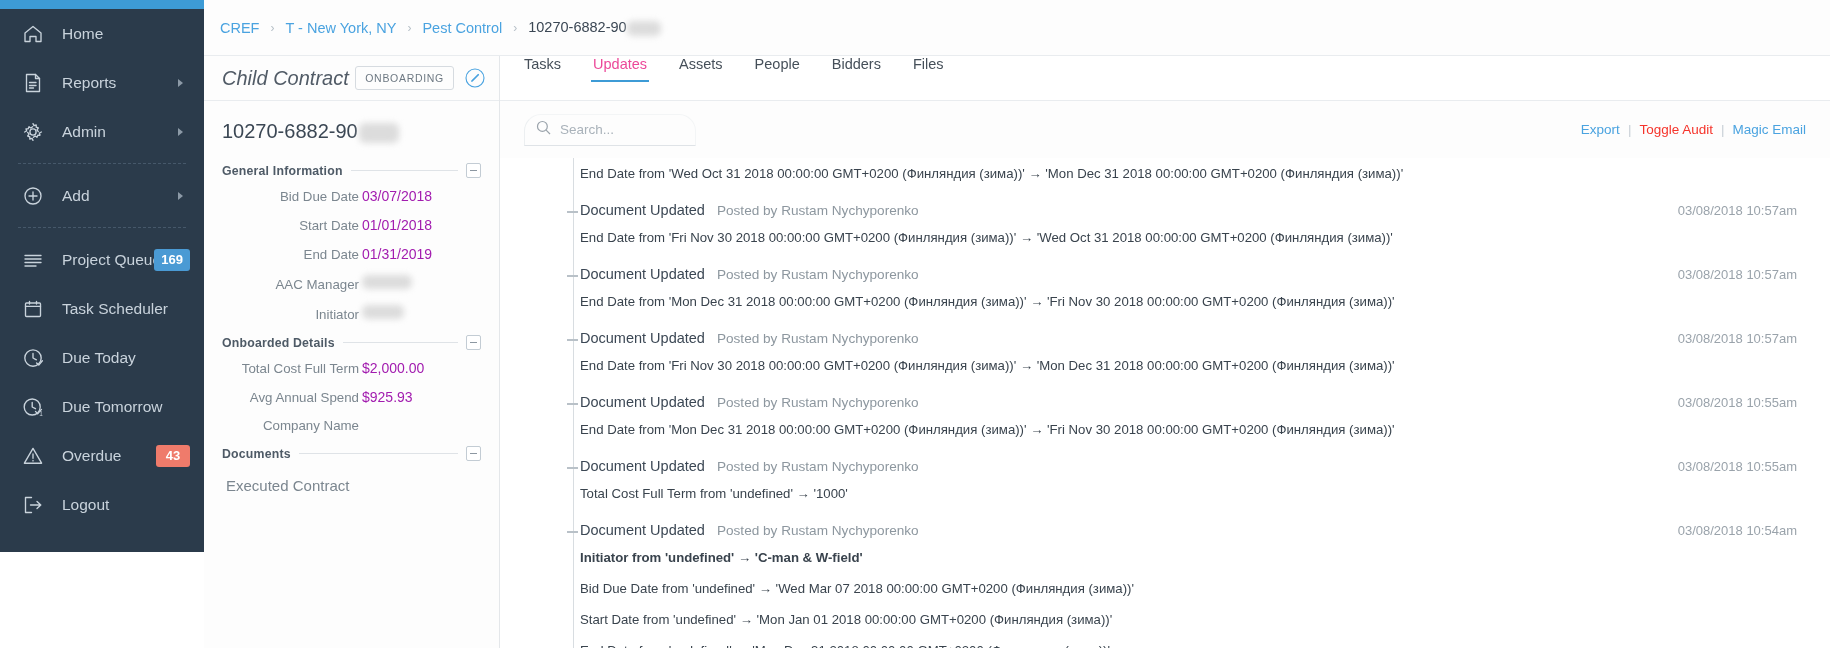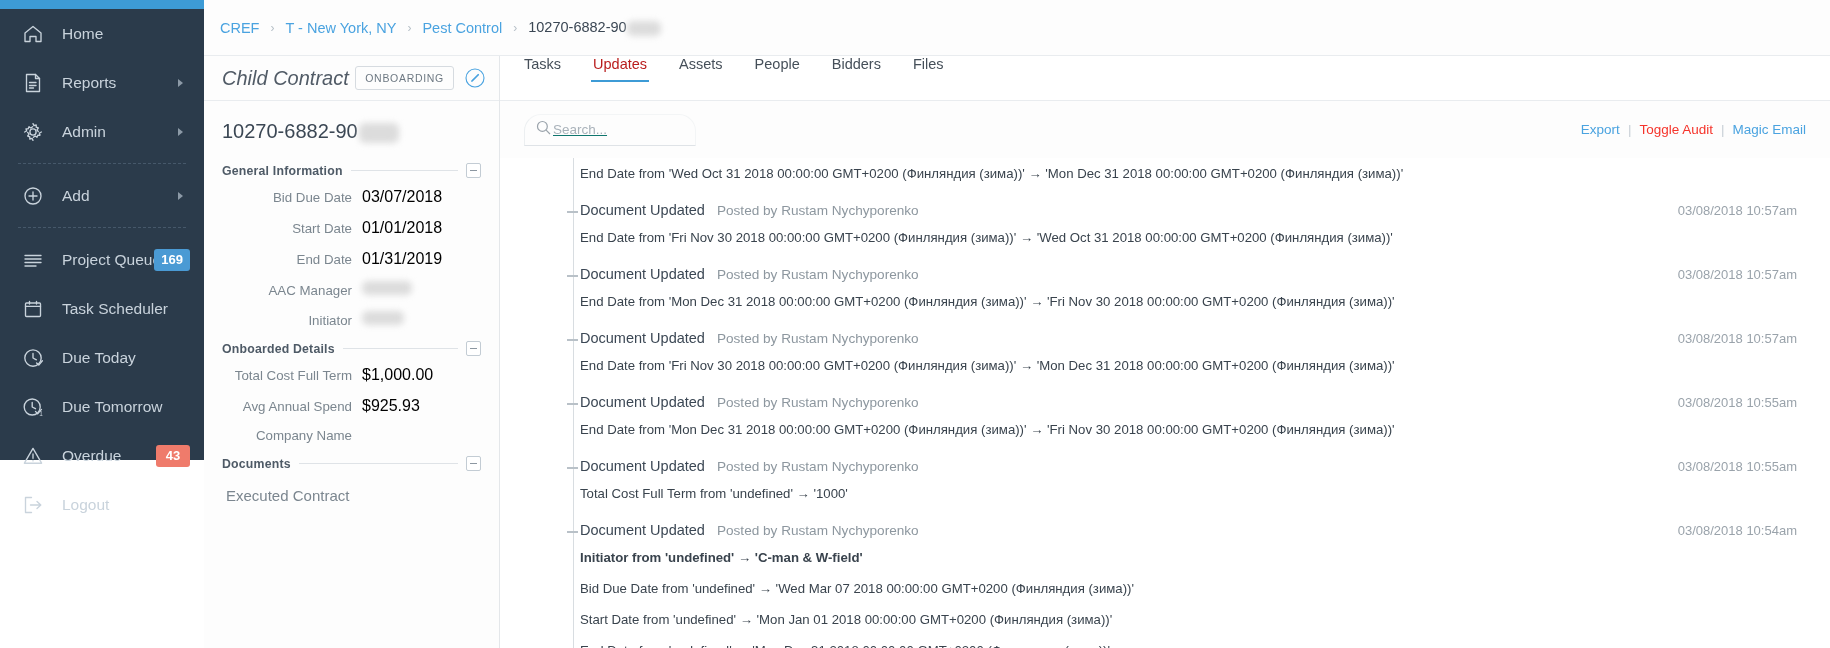--- a/index.html
+++ b/index.html
@@ -6,21 +6,21 @@
   html, body {
     width: 1830px; height: 648px;
     font-family: "Liberation Sans", sans-serif;
     background: #ffffff;
     overflow: hidden;
   }
   #app { position: relative; width: 1830px; height: 648px; display: flex; }
 
   
   #sidebar {
-    width: 204px; height: 460px;
+    width: 204px; height: 552px;
     background: #2b3b4b;
     flex: 0 0 204px;
     position: relative;
     padding-top: 9px;
   }
   #sidebar-topbar {
     position: absolute; top: 0; left: 0;
     width: 204px; height: 9px;
     background: #3d9bd6;
   }
@@ -151,45 +151,45 @@
     height: 1px; background: #8c97a1;
   }
   .field {
     display: flex; align-items: baseline;
     margin-bottom: 13px;
   }
   .f-label {
     width: 140px; flex: 0 0 140px;
     text-align: right;
     font-size: 13.3px; color: #7b868f;
-    padding-right: 10px; white-space: nowrap;
+    padding-right: 3px; white-space: nowrap;
   }
   .f-value {
-    font-size: 16px; color: #000000; white-space: nowrap;
+    font-size: 14px; color: #a21caf; white-space: nowrap;
   }
   .doc-row {
     font-size: 15px; color: #7b868f;
     margin: 16px 0 0 4px;
   }
 
   
   #updates { flex: 1; display: flex; flex-direction: column; min-width: 0; }
   #tabs {
     height: 45px; flex: 0 0 45px;
     display: flex; align-items: flex-start;
     padding-left: 24px;
     border-bottom: 1px solid #e9ecef;
     background: #fff;
   }
   .tab {
     font-size: 14.5px; color: #454f59;
     padding: 0 0 9px 0; margin-right: 32px;
     cursor: pointer; position: relative; white-space: nowrap;
   }
-  .tab.active { color: #b91c1c; }
+  .tab.active { color: #ec4899; }
   .tab.active::after {
     content: ""; position: absolute;
     left: -2px; right: -2px; bottom: -1px;
     height: 2.5px; background: #3d9bd6;
   }
   #toolbar {
     height: 57px; flex: 0 0 57px;
     display: flex; align-items: center;
     padding: 0 24px 0 24px;
     background: #fdfdfd;
@@ -200,23 +200,23 @@
     border-bottom: 1px solid #dfe3e7;
     border-radius: 17px 17px 0 0;
     border-left: 1px solid #ecefF1;
     border-top: 1px solid #f3f5f6;
     border-right: 1px solid #f3f5f6;
     padding: 5px 10px 5px 11px;
     height: 32px;
   }
   #search-input {
     border: none; outline: none; background: transparent;
-    font-size: 13.5px; color: #0f766e;
+    font-size: 13.5px; color: #be185d;
     font-family: "Liberation Sans", sans-serif;
-    width: 100%; margin-left: 2px; text-decoration: underline;
+    width: 100%; margin-left: 9px;
   }
   #search-input::placeholder { color: #a9b2ba; }
   #tool-links { margin-left: auto; display: flex; align-items: center; font-size: 13.5px; }
   .tool-link { cursor: pointer; white-space: nowrap; }
   .tool-link.blue { color: #4aa3e0; }
   .tool-link.red  { color: #f5342b; }
   .tool-pipe { color: #c6ced5; margin: 0 8px; }
 
   
   #feed {
@@ -417,21 +417,21 @@
                 </div>
               </div>
               <div class="sect-head" style="margin-top: 10px;">
                 <span class="sect-title">Onboarded Details</span>
                 <span class="sect-rule"></span>
                 <span class="collapse-btn"></span>
               </div>
               <div style="margin-top: 10px;">
                 <div class="field">
                   <span class="f-label">Total Cost Full Term</span>
-                  <span class="f-value">$1,000.00</span>
+                  <span class="f-value">$2,000.00</span>
                 </div>
                 <div class="field">
                   <span class="f-label">Avg Annual Spend</span>
                   <span class="f-value">$925.93</span>
                 </div>
                 <div class="field">
                   <span class="f-label">Company Name</span>
                   <span class="f-value"></span>
                 </div>
               </div>

